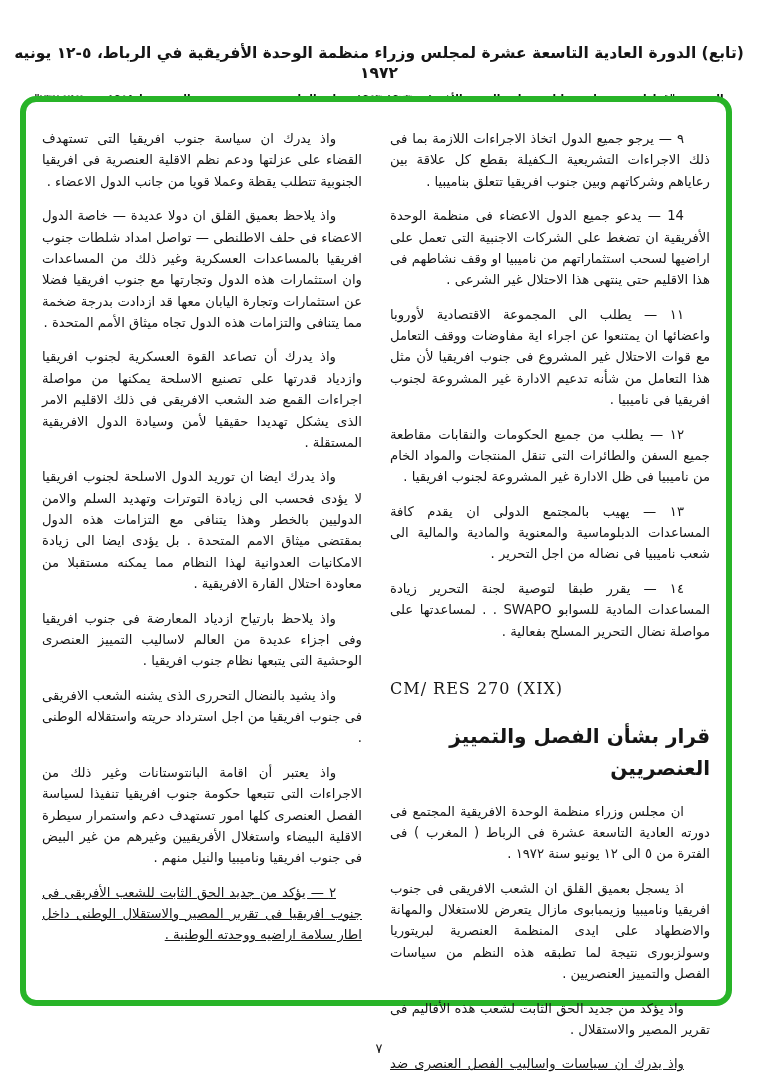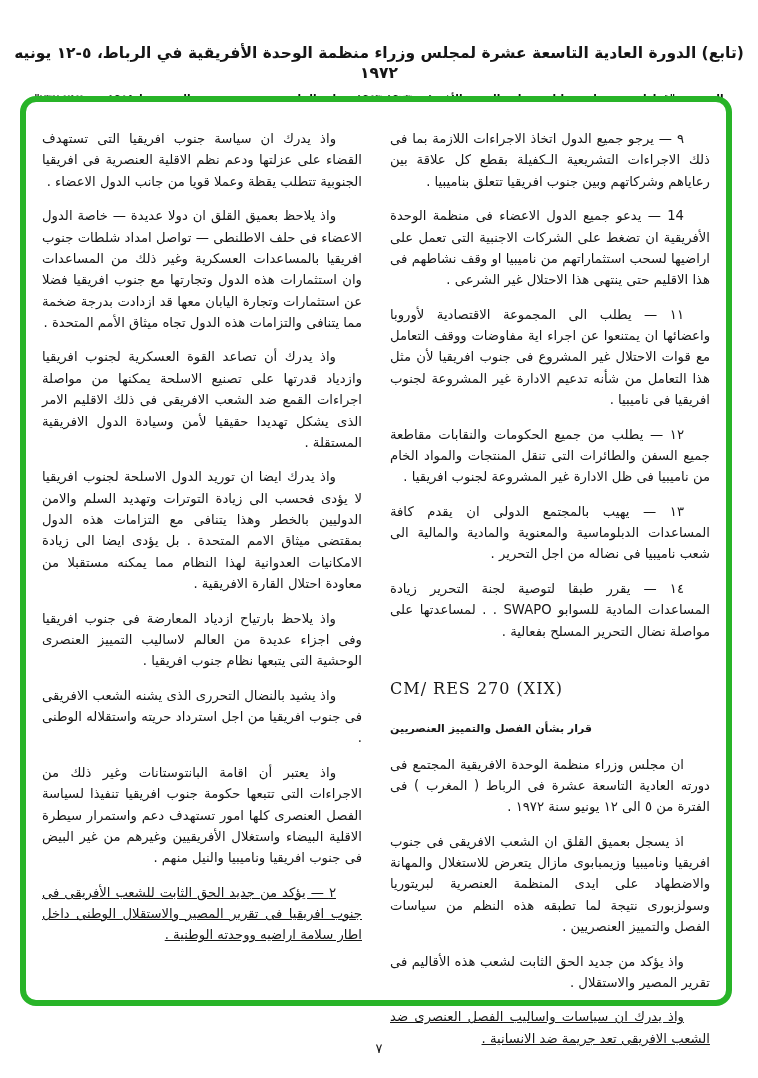--- a/index.html
+++ b/index.html
@@ -71,22 +71,22 @@
     direction: ltr;
     text-align: left;
     font-family: "DejaVu Serif", serif;
     font-size: 16px;
     letter-spacing: 1px;
     margin: 34px 0 18px 0;
     text-indent: 0;
   }
   .res-heading {
     font-weight: bold;
-    text-align: left;
-    font-size: 11px;
+    text-align: right;
+    font-size: 20px;
     margin: 0 0 16px 0;
     text-indent: 0;
   }
   
   .footer {
     position: absolute;
     bottom: 22px;
     left: 0;
     width: 758px;
     text-align: center;

